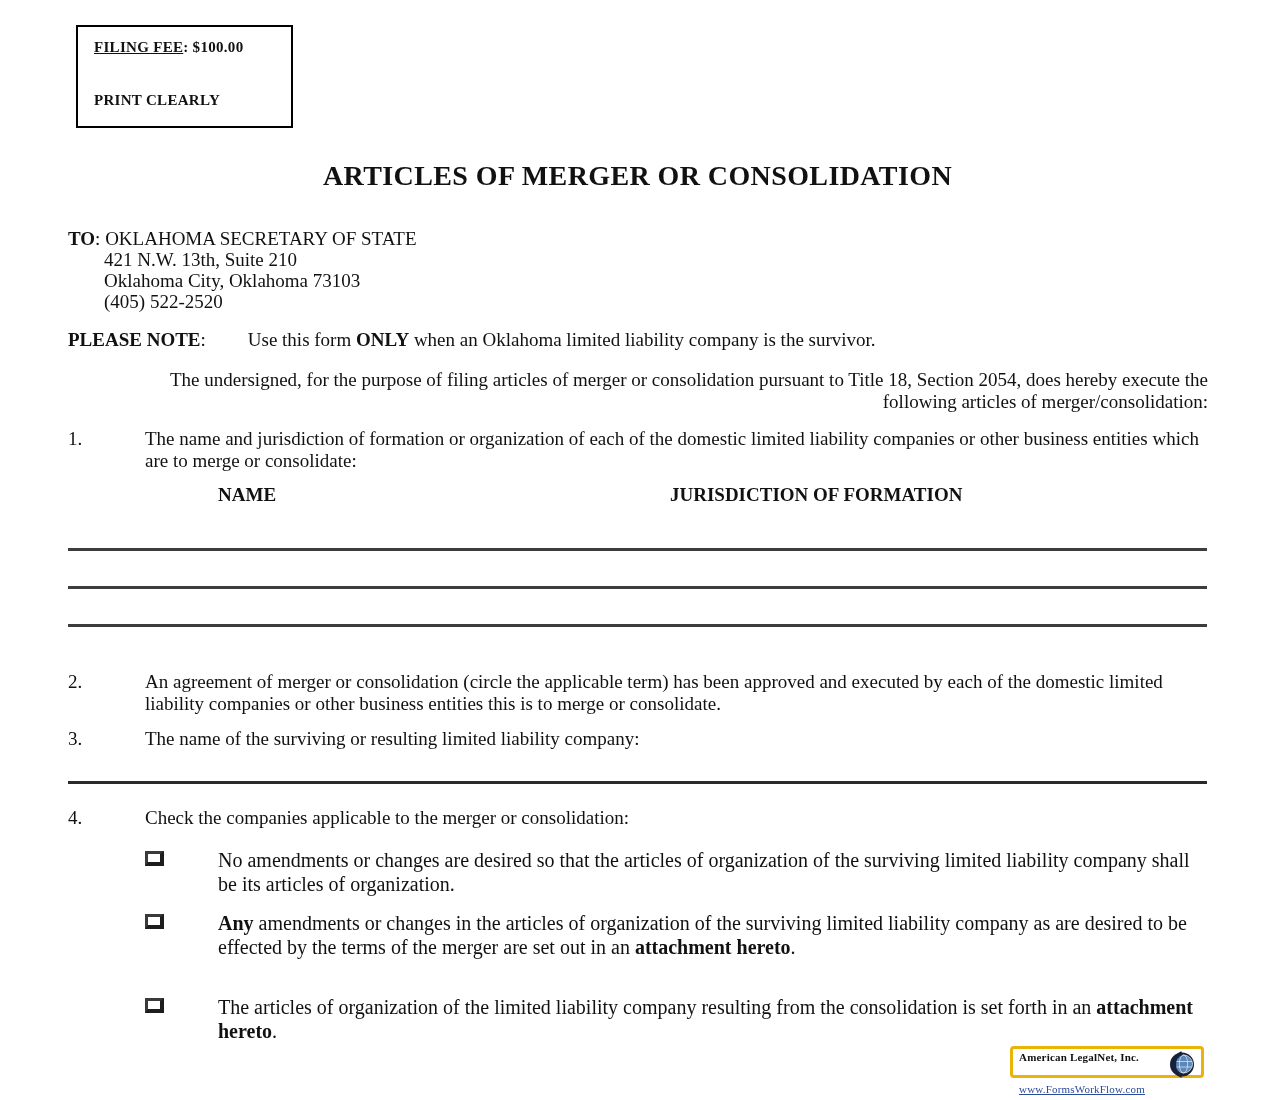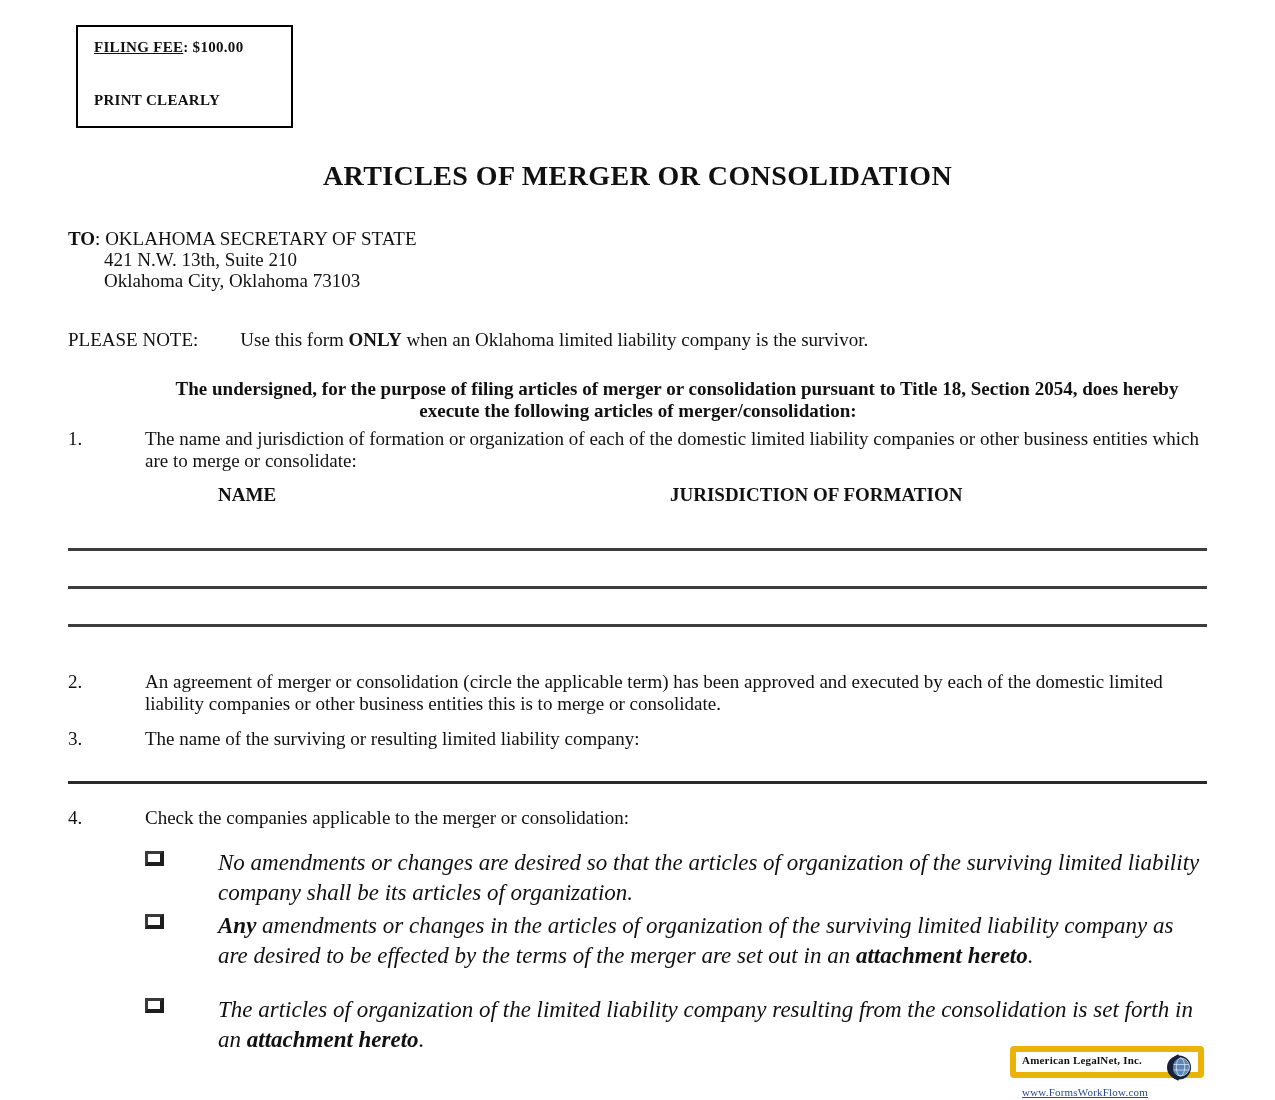--- a/index.html
+++ b/index.html
@@ -83,39 +83,38 @@
   
   .please-note {
     position: absolute;
     left: 68px;
     top: 329px;
     width: 1140px;
     font-size: 19px;
     white-space: nowrap;
   }
   .pn-label {
-    font-weight: normal;
+    font-weight: bold;
     text-align: center;
   }
   .pn-gap { display: inline-block; width: 42px; }
   .pn-only {
     font-weight: bold;
   }
 
   
   .intro {
     position: absolute;
     left: 68px;
-    top: 378px;
+    top: 369px;
     width: 1140px;
     font-size: 19px;
     line-height: 22px;
     text-indent: 78px;
-    text-align: center;
-    font-weight: bold;
+    text-align: right;
   }
 
   
   .item {
     position: absolute;
     font-size: 19px;
     line-height: 22px;
   }
   .item .num {
     position: absolute;
@@ -166,24 +165,23 @@
   #rule-2 { top: 586px; }
   #rule-3 { top: 624px; }
   #rule-name {
     top: 781px;
     border-top: 3px solid #2a2a2a;
   }
 
   
   .option {
     position: absolute;
-    font-size: 23px;
-    line-height: 30px;
+    font-size: 20px;
+    line-height: 24px;
     width: 1060px;
-    font-style: italic;
   }
   #option-1 { left: 145px; top: 848px; }
   #option-2 { left: 145px; top: 911px; }
   #option-3 { left: 145px; top: 995px; }
 
   .checkbox {
     position: absolute;
     left: 0;
     top: 3px;
     width: 19px;
@@ -201,21 +199,21 @@
   }
   .b { font-weight: bold; }
 
   
   .footer-stamp {
     position: absolute;
     left: 1010px;
     top: 1046px;
     width: 194px;
     height: 32px;
-    border: 6px solid #eab308;
+    border: 3px solid #eab308;
     border-radius: 4px;
     background: #ffffff;
     box-sizing: border-box;
   }
   .stamp-text {
     position: absolute;
     left: 6px;
     top: 2px;
     width: 140px;
   }
@@ -251,20 +249,21 @@
     <div class="fee-line fee-line-1"><span class="fee-label">FILING FEE</span><span>: $100.00</span></div>
     <div class="fee-line fee-line-2">PRINT CLEARLY</div>
   </div>
 
   <div class="doc-title">ARTICLES OF MERGER OR CONSOLIDATION</div>
 
   <div class="to-block">
     <div class="to-first"><span class="to-label">TO</span><span>: OKLAHOMA SECRETARY OF STATE</span></div>
     <div class="to-indent">421 N.W. 13th, Suite 210</div>
     <div class="to-indent">Oklahoma City, Oklahoma 73103</div>
+    <div class="to-indent">(405) 522-2520</div>
   </div>
 
   <div class="please-note"><span class="pn-label">PLEASE NOTE</span><span>:</span><span class="pn-gap"></span><span>Use this form </span><span class="pn-only">ONLY</span><span> when an Oklahoma limited liability company is the survivor.</span></div>
 
   <div class="intro">The undersigned, for the purpose of filing articles of merger or consolidation pursuant to Title 18, Section 2054, does hereby execute the following articles of merger/consolidation:</div>
 
   <div class="item" id="item-1">
     <span class="num">1.</span>
     <span class="body">The name and jurisdiction of formation or organization of each of the domestic limited liability companies or other business entities which are to merge or consolidate:</span>
   </div>

